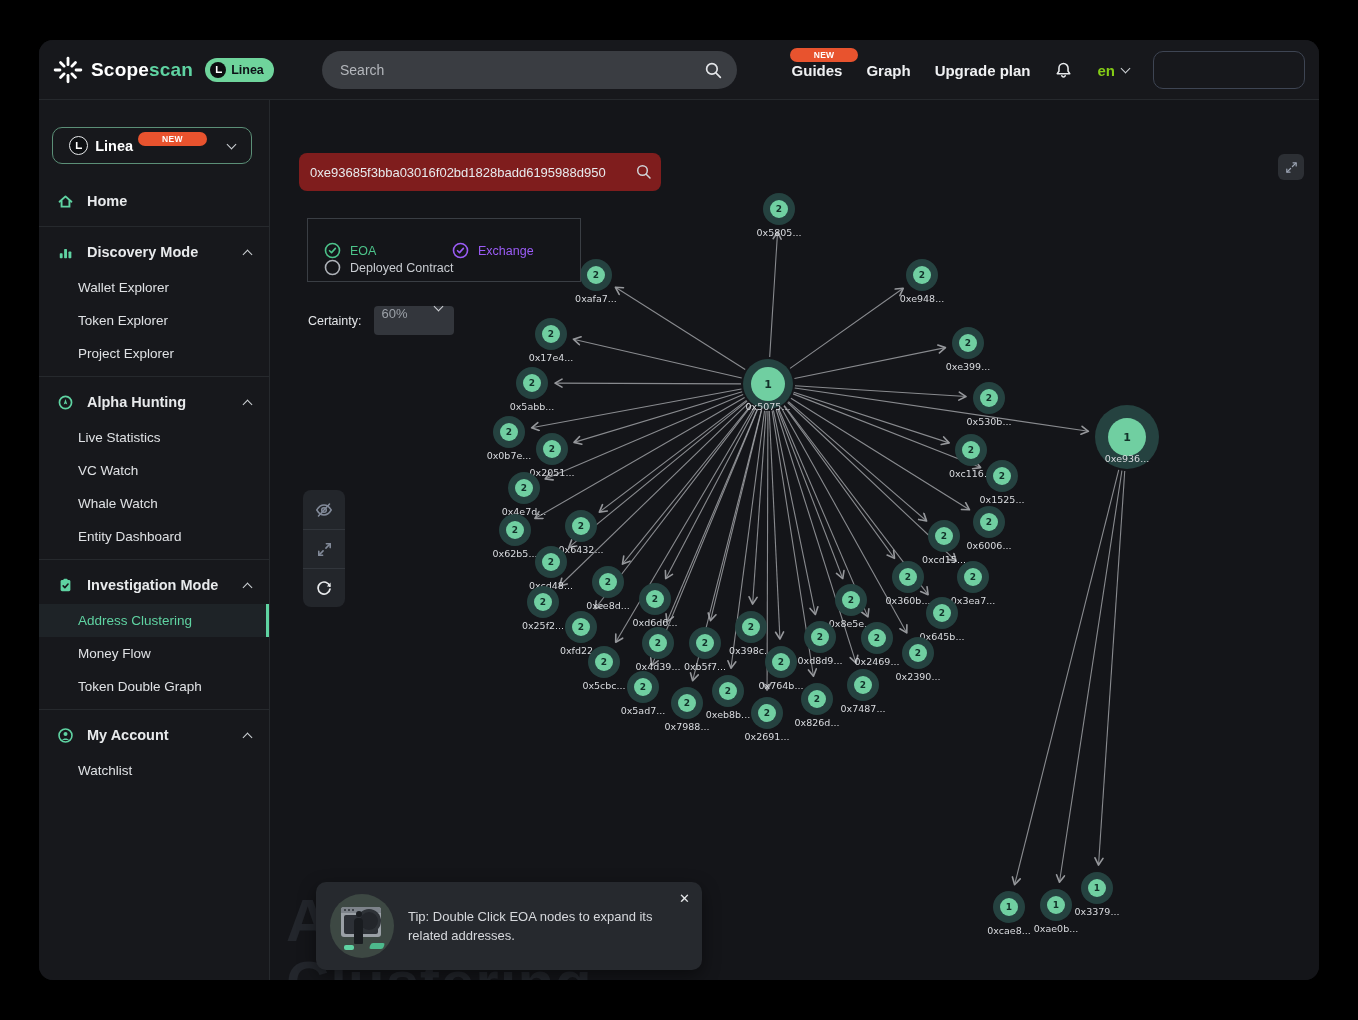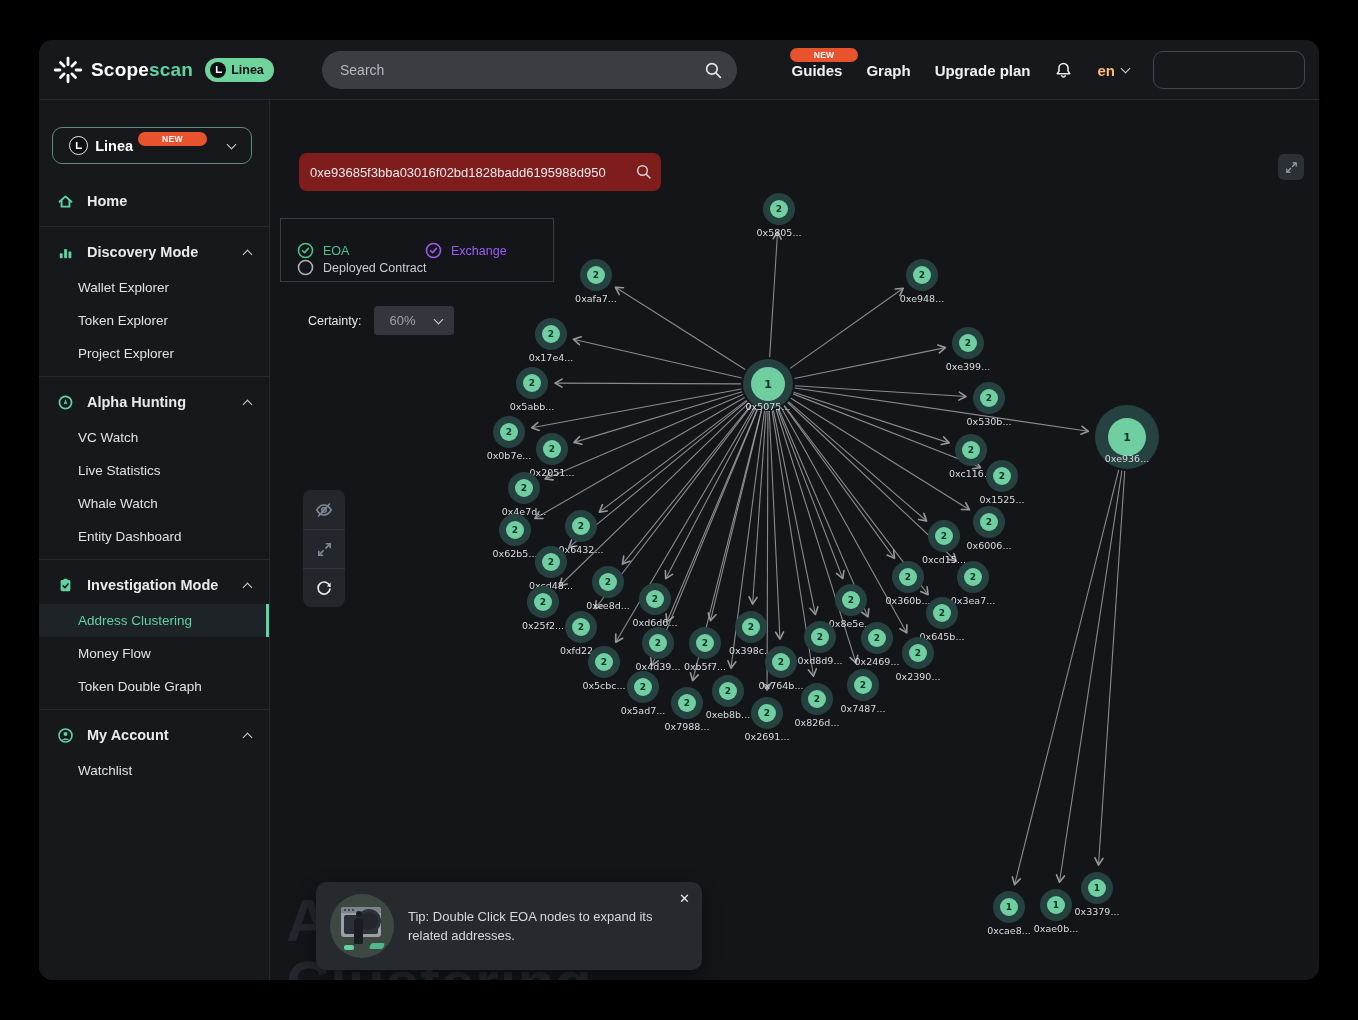--- a/index.html
+++ b/index.html
@@ -22,21 +22,21 @@
   .searchbar { position:absolute; left:283px; top:11px; width:415px; height:38px; background:#3a3d42;
                border-radius:19px; display:flex; align-items:center; padding:0 14px 0 18px; }
   .searchbar input { flex:1; background:transparent; border:none; outline:none; color:#dfe1e4;
                      font-size:14px; font-family:inherit; }
   .searchbar input::placeholder { color:#b4b7bc; }
   .hnav { position:absolute; right:8px; top:0; height:60px; display:flex; align-items:center; gap:24px; padding-right:6px;}
   .hnav .link { color:#f0f1f3; font-size:15px; font-weight:600; cursor:pointer; position:relative; }
   .badge-new { background:#e8532e; color:#fff; font-size:8.5px; font-weight:700; border-radius:7px;
                padding:2px 24px; letter-spacing:.3px; }
   .guides-badge { position:absolute; top:-14px; right:-16px; }
-  .lang { display:flex; align-items:center; gap:7px; color:#fdba74; font-size:15px; font-weight:600; cursor:pointer;}
+  .lang { display:flex; align-items:center; gap:7px; color:#84cc16; font-size:15px; font-weight:600; cursor:pointer;}
   .chev { width:7px; height:7px; border-right:1.8px solid #cfd2d6; border-bottom:1.8px solid #cfd2d6;
           display:inline-block; transform:rotate(45deg); margin-top:-3px; }
   .chev.up { transform:rotate(-135deg); margin-top:4px; }
   .ghost-btn { width:152px; height:38px; border:1px solid #3e4553; border-radius:10px; background:transparent; cursor:pointer;}
   .icon-btn { background:transparent; border:none; cursor:pointer; display:flex; align-items:center; }
 
   
   .sidebar { position:absolute; left:0; top:60px; width:231px; height:880px;
              border-right:1px solid #26292d; background:#17181c; z-index:9; }
   .chain-selector { position:absolute; left:13px; top:27px; width:200px; height:37px;
@@ -61,30 +61,30 @@
   .graph-svg { position:absolute; left:0; top:0; width:1049px; height:880px; z-index:1; }
   .watermark { position:absolute; left:16px; top:790px; z-index:2; color:#23262c; font-weight:700;
                font-size:60px; line-height:62px; letter-spacing:1px; }
   .address-box { position:absolute; left:29px; top:53px; width:362px; height:38px; background:#7f1d1d;
                  border-radius:8px; display:flex; align-items:center; padding:0 8px 0 11px; z-index:3; }
   .address-box input { flex:1; min-width:0; background:transparent; border:none; outline:none;
                        color:#e8eaed; font-size:13px; font-family:inherit; }
   .fs-btn { position:absolute; right:15px; top:54px; width:26px; height:26px; background:#2c2f34;
             border:none; border-radius:6px; display:flex; align-items:center; justify-content:center;
             cursor:pointer; z-index:3; }
-  .legend { position:absolute; left:10px; top:118px; width:274px; height:64px; border:1px solid #3a3e44;
+  .legend { position:absolute; left:37px; top:118px; width:274px; height:64px; border:1px solid #3a3e44;
             display:grid; grid-template-columns:1fr 1fr; align-content:space-around; padding:23px 0 6px 16px; z-index:3; }
   .leg-item { display:flex; align-items:center; gap:9px; font-size:12.5px; cursor:pointer; }
   .leg-item.eoa { color:#4cc38a; }
   .leg-item.exch { color:#9b5cf6; }
   .leg-item.dep { color:#c9ccd1; grid-column:1 / span 2; }
   .certainty { position:absolute; left:26px; top:206px; display:flex; align-items:center; gap:12px; z-index:3; }
   .certainty .lbl { color:#e4e6e9; font-size:12.5px;margin-left:12px; }
   .cert-select { width:80px; height:29px; background:#33363c; border-radius:4px; border:none; cursor:pointer;
-                 display:flex; align-items:center; justify-content:space-between; padding:0 12px 0 16px; }
+                 display:flex; align-items:flex-start; justify-content:space-between; padding:0 12px 0 8px; }
   .cert-select .v { color:#9ca1a8; font-size:13px; }
   .tools { position:absolute; left:33px; top:390px; width:42px; background:#23262b; border-radius:8px;
            display:flex; flex-direction:column; z-index:3; }
   .tool { height:39px; display:flex; align-items:center; justify-content:center; background:transparent;
           border:none; cursor:pointer; }
   .tool + .tool { border-top:1px solid #32363c; }
   .tip { position:absolute; left:46px; top:782px; width:386px; height:88px; background:#26292e;
          border-radius:10px; box-shadow:0 6px 18px rgba(0,0,0,.45); z-index:4;
          display:flex; align-items:center; gap:14px; padding:0 14px; }
   .tip-illu { width:64px; height:64px; border-radius:50%; background:#3d4843; position:relative; overflow:hidden; flex:none;}
@@ -216,24 +216,24 @@
 
       <div class="srow">
         <svg width="17" height="17" viewBox="0 0 16 16">
           <circle cx="8" cy="8" r="5.7" stroke="#5fd3a2" stroke-width="1.6" fill="none"></circle>
           <path d="M8 4.7 9.7 9.8 8 8.9 6.3 9.8z" fill="#5fd3a2"></path>
         </svg>
         <span>Alpha Hunting</span>
         <span class="chev up"></span>
       </div>
       <div class="ssub">
+          <span>Live Statistics</span>
+        </div>
+      <div class="ssub">
           <span>VC Watch</span>
-        </div>
-      <div class="ssub">
-          <span>Live Statistics</span>
         </div>
       <div class="ssub">
           <span>Whale Watch</span>
         </div>
       <div class="ssub">
           <span>Entity Dashboard</span>
         </div>
       <div class="sdiv"></div>
 
       <div class="srow">

